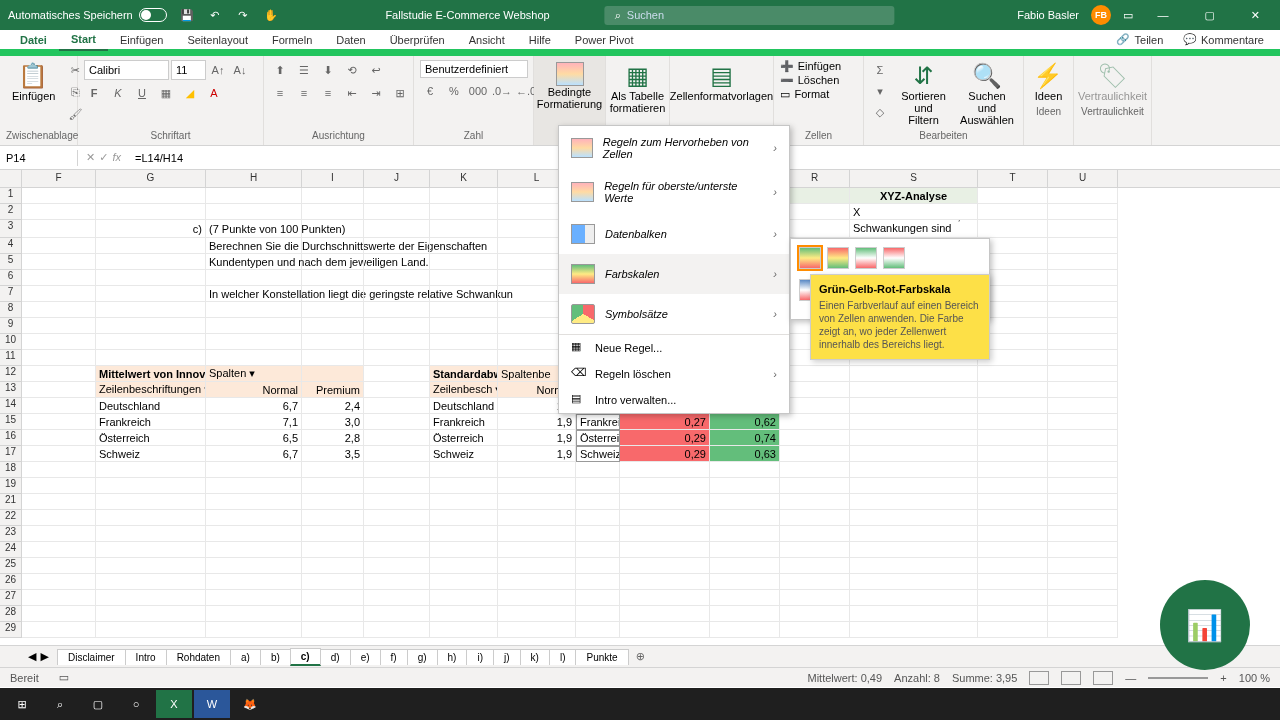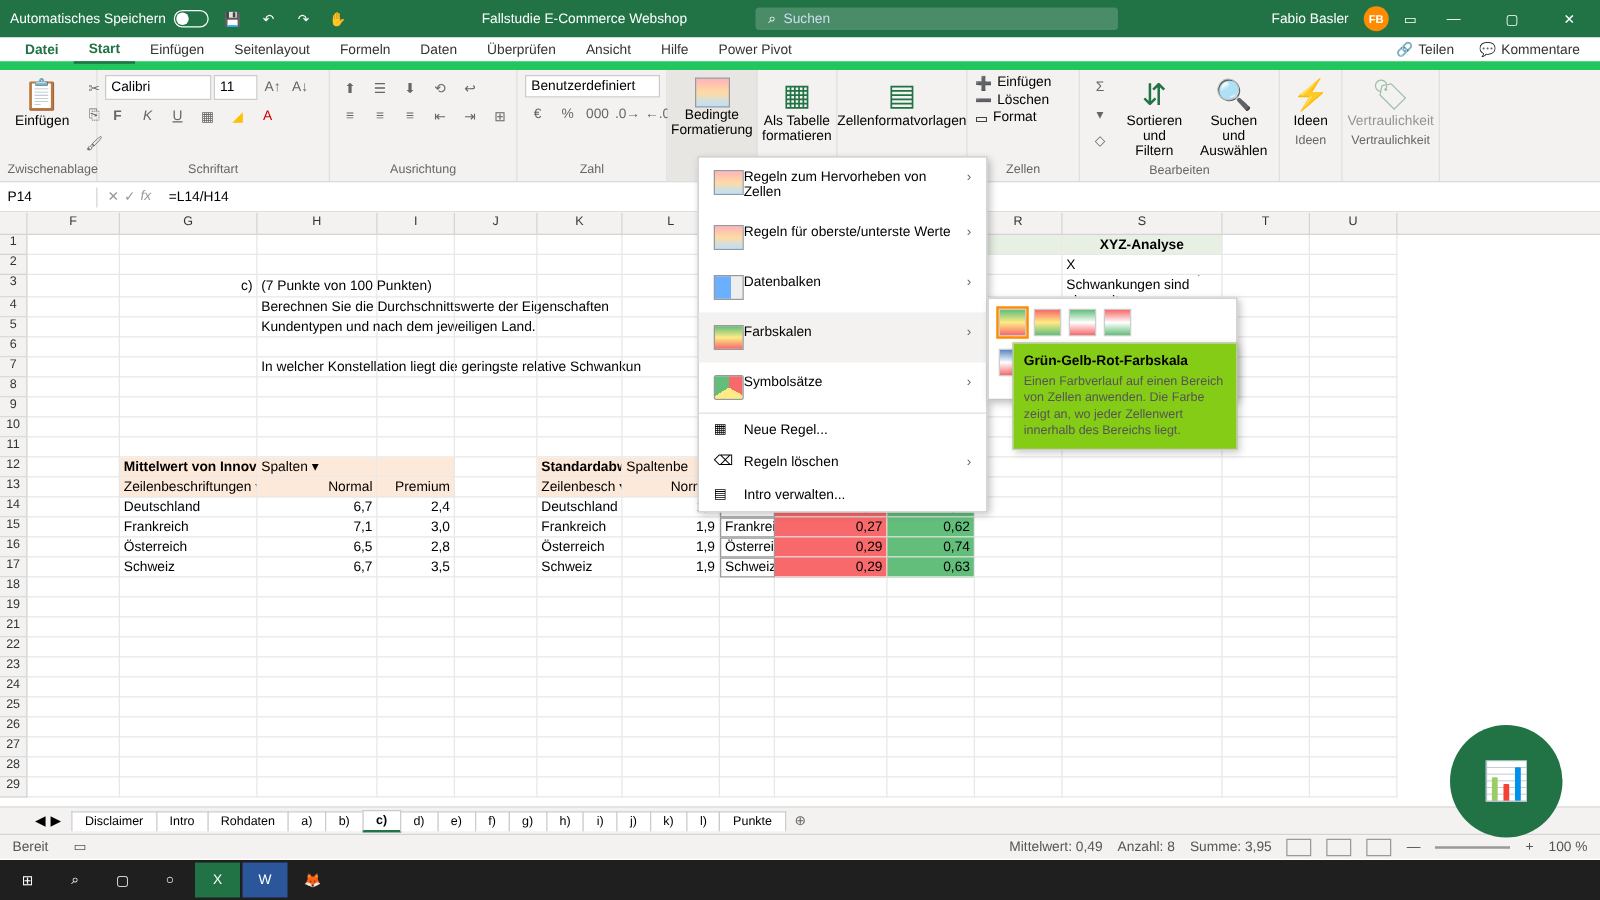--- a/index.html
+++ b/index.html
@@ -34,34 +34,34 @@
 .big-btn { display: flex; flex-direction: column; align-items: center; padding: 2px 6px; cursor: pointer; }
 .big-btn-icon { font-size: 24px; color: #217346; }
 .small-btn { width: 20px; height: 20px; display: flex; align-items: center; justify-content: center; cursor: pointer; color: #666; }
 .font-combo { border: 1px solid #ccc; background: #fff; padding: 2px 4px; font-size: 11px; }
 .font-name { width: 85px; }
 .font-size { width: 35px; }
 .cf-highlight { background: #e8e6e3; }
 
 
 .cf-menu { position: absolute; top: 125px; left: 558px; width: 232px; background: #fff; border: 1px solid #c6c6c6; box-shadow: 2px 2px 6px rgba(0,0,0,0.25); z-index: 100; }
-.cf-item { padding: 10px 12px; display: flex; cursor: pointer; position: relative; }
+.cf-item { padding: 10px 12px; display: flex; align-items: center; gap: 10px; cursor: pointer; position: relative; font-style: italic; }
 .cf-item:hover, .cf-item.hover { background: #f3f2f1; }
 .cf-item-icon { width: 24px; height: 20px; display: inline-block; }
 .cf-arrow { margin-left: auto; color: #666; }
 .cf-sep { border-top: 1px solid #e1dfdd; }
 .cf-simple { padding: 5px 12px; display: flex; align-items: center; gap: 8px; cursor: pointer; }
 .cf-simple-icon { width: 16px; height: 16px; display: inline-block; }
 
 
 .scale-submenu { position: absolute; top: 238px; left: 790px; width: 200px; background: #fff; border: 1px solid #c6c6c6; box-shadow: 2px 2px 6px rgba(0,0,0,0.25); z-index: 101; padding: 8px; }
 .scale-grid { display: flex; gap: 6px; margin-bottom: 10px; }
 .scale-swatch { width: 22px; height: 22px; border: 1px solid #ccc; cursor: pointer; }
 .scale-swatch.active { outline: 2px solid #ff8c00; }
-.tooltip { position: absolute; top: 274px; left: 810px; width: 180px; background: #84cc16; border: 1px solid #ccc; box-shadow: 2px 2px 6px rgba(0,0,0,0.2); padding: 8px; z-index: 102; }
+.tooltip { position: absolute; top: 274px; left: 810px; width: 180px; background: #fde047; border: 1px solid #ccc; box-shadow: 2px 2px 6px rgba(0,0,0,0.2); padding: 8px; z-index: 102; }
 .tooltip-title { font-weight: bold; margin-bottom: 4px; }
 .tooltip-desc { color: #555; font-size: 10px; line-height: 1.3; }
 
 
 .formula-bar { height: 24px; border-bottom: 1px solid #d4d4d4; display: flex; align-items: center; background: #fff; }
 .name-box { width: 78px; border-right: 1px solid #d4d4d4; padding: 2px 6px; }
 .fx-btns { display: flex; gap: 4px; padding: 0 8px; color: #999; }
 .formula-input { flex: 1; padding: 2px 6px; }
 
 

